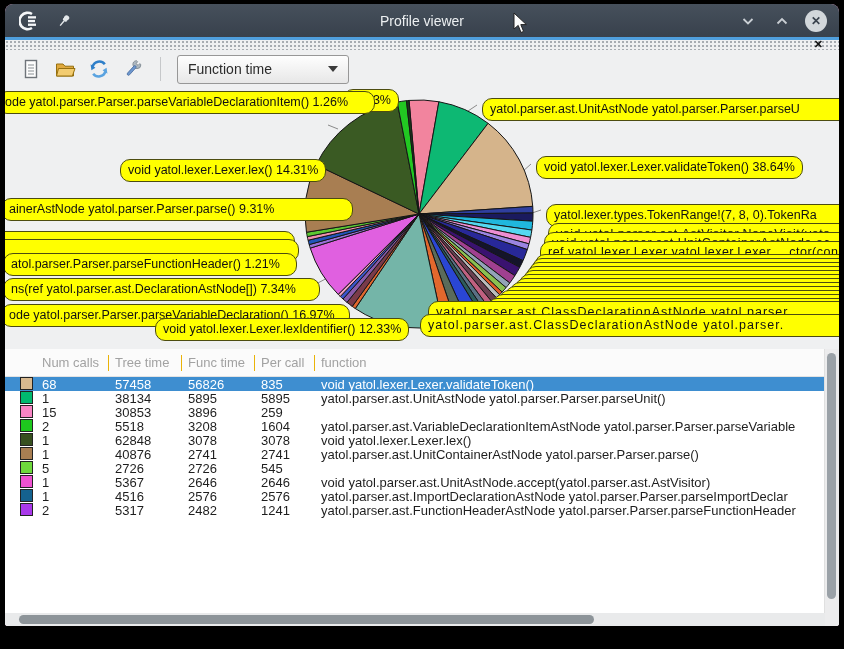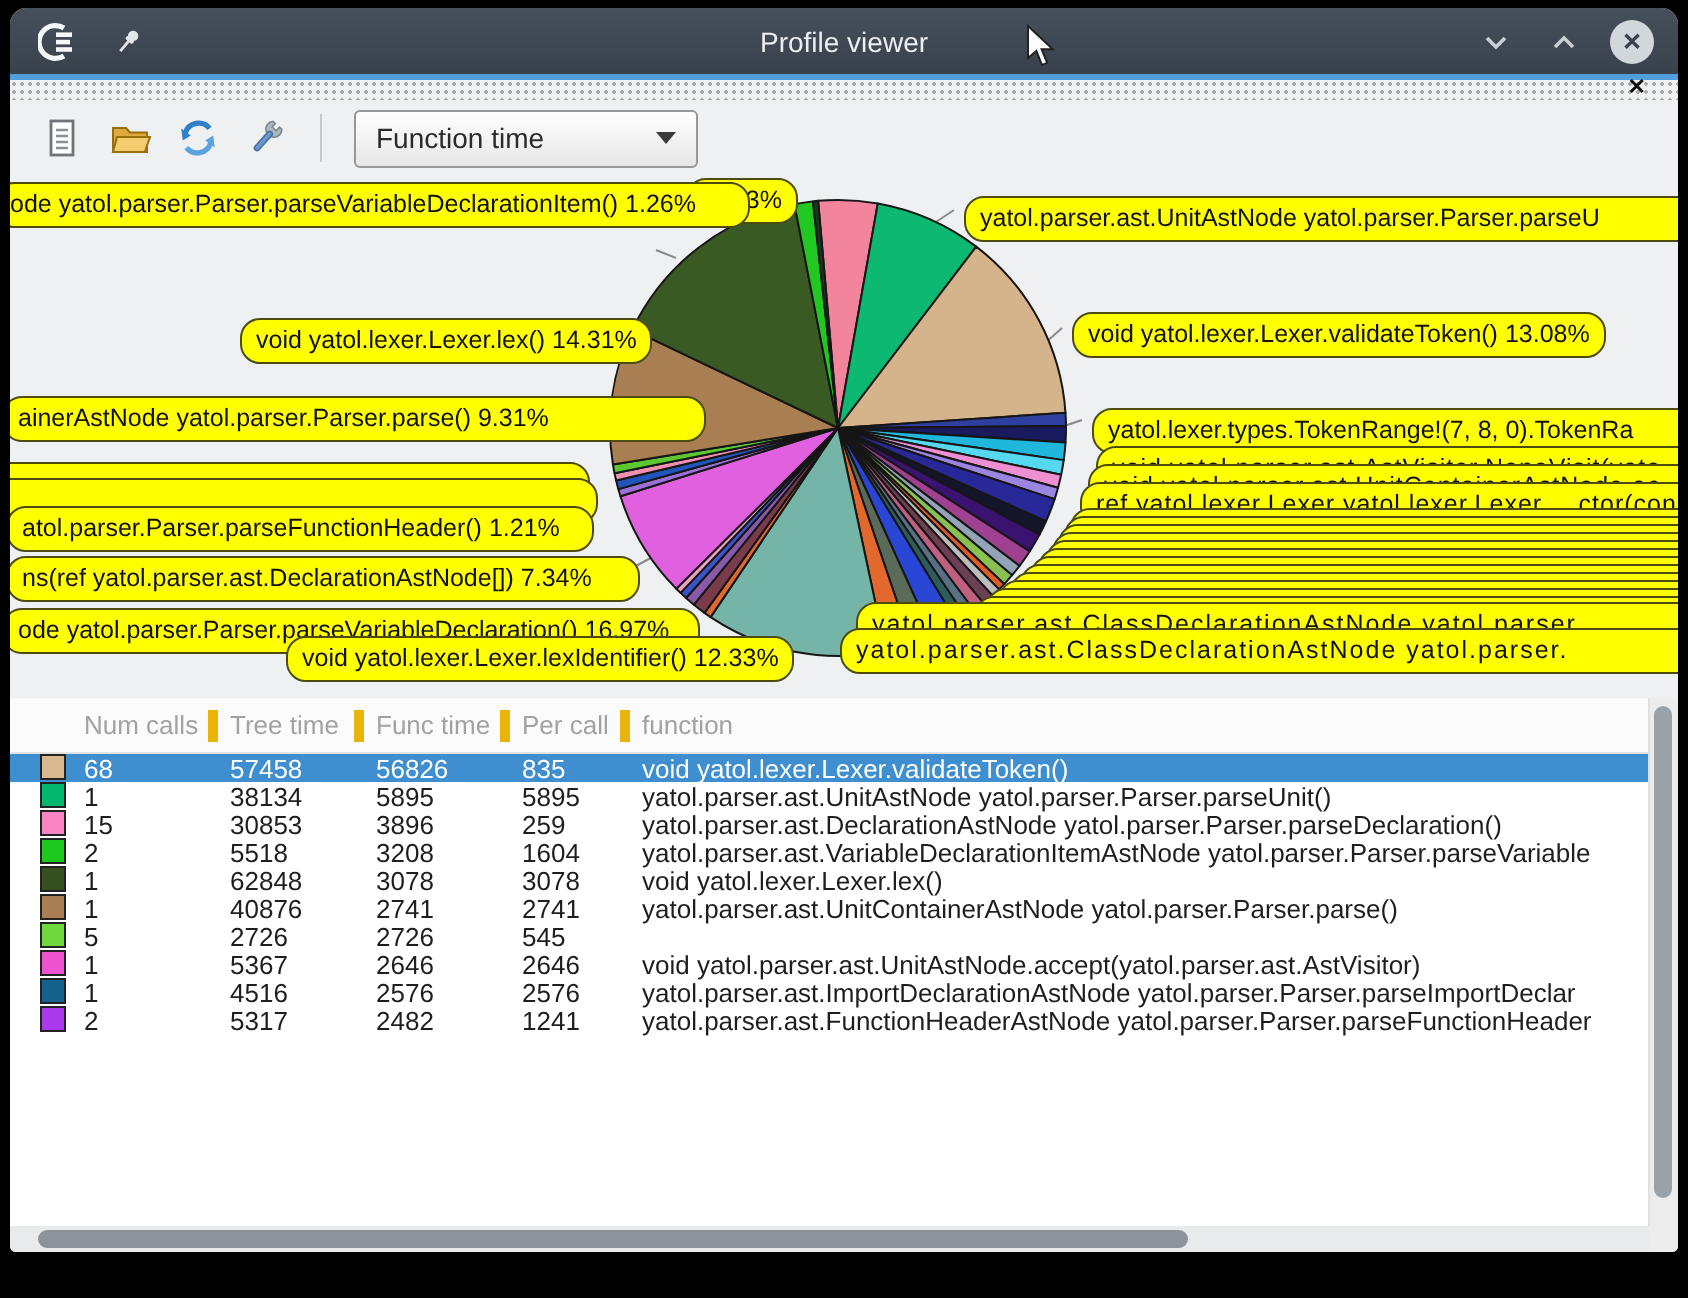--- a/index.html
+++ b/index.html
@@ -23,21 +23,21 @@
   .dropdown{width:150px;height:27px;background:linear-gradient(#fefefe,#e7e7e7);border:1px solid #979797;border-radius:3px;display:flex;align-items:center;justify-content:space-between;padding:0 10px;font-size:14px;color:#2b2b2b;}
   .caret{width:0;height:0;border-left:5px solid transparent;border-right:5px solid transparent;border-top:6px solid #3a3a3a;}
   
   .chart-area{position:relative;height:261px;background:#eff0f1;overflow:hidden;}
   .chart-area svg.pie-svg{position:absolute;left:0;top:0;}
   .pill{position:absolute;background:#ffff00;border:1.5px solid #4c4c10;border-radius:10px;padding:2px 7px;font-size:12.5px;line-height:16px;color:#111;white-space:nowrap;overflow:hidden;box-sizing:border-box;height:23px;}
   
   .table{position:relative;height:277px;background:#fff;overflow:hidden;}
   .thead{display:flex;align-items:center;height:28px;background:#fbfbfb;border-bottom:1px solid #e3e3e3;color:#a2a2a2;font-size:13px;padding-left:15px;box-sizing:border-box;}
   .thead .sw{width:22px;}
-  .hcell{box-sizing:border-box;padding-left:6px;border-right:5px solid #eab308;height:16px;line-height:16px;}
+  .hcell{box-sizing:border-box;padding-left:6px;border-right:1px solid #eab308;height:16px;line-height:16px;}
   .hc1{width:73px;margin-left:-6px;}
   .hc2,.hc3{width:73px;}
   .hc4{width:60px;}
   .hc5{flex:1;border-right:none;}
   .trow{display:flex;align-items:flex-start;height:14px;font-size:13px;color:#1e1e1e;padding-left:15px;box-sizing:border-box;background:#fff;}
   .trow.selected{background:#3e8ed0;color:#fff;}
   .swatch{width:13px;height:13px;border:1px solid #222;box-sizing:border-box;margin-right:9px;flex:none;}
   .tcell{box-sizing:border-box;white-space:nowrap;overflow:hidden;}
   .c1{width:73px;}
   .c2,.c3{width:73px;}
@@ -192,23 +192,23 @@
     <div id="callouts">
         <div class="pill" style="left: 338px; top: 1px; width: 56px; text-align: right;">03%</div>
         <div class="pill" style="left: -8px; top: 3px; width: 378px;">ode yatol.parser.Parser.parseVariableDeclarationItem() 1.26%</div>
         <div class="pill" style="left: 115px; top: 31px; margin-top: 40px;">void yatol.lexer.Lexer.lex() 14.31%</div>
         <div class="pill" style="left: -4px; top: 110px; width: 352px;">ainerAstNode yatol.parser.Parser.parse() 9.31%</div>
         <div class="pill" style="left: -40px; top: 143px; width: 330px;"></div>
         <div class="pill" style="left: -40px; top: 151px; width: 334px;"></div>
         <div class="pill" style="left: -2px; top: 165px; width: 294px;">atol.parser.Parser.parseFunctionHeader() 1.21%</div>
         <div class="pill" style="left: -2px; top: 190px; width: 317px;">ns(ref yatol.parser.ast.DeclarationAstNode[]) 7.34%</div>
         <div class="pill" style="left: -4px; top: 216px; width: 349px;">ode yatol.parser.Parser.parseVariableDeclaration() 16.97%</div>
-        <div class="pill" style="left: 138px; top: 230px;">void yatol.lexer.Lexer.lexIdentifier() 12.33%</div>
+        <div class="pill" style="left: 150px; top: 230px;">void yatol.lexer.Lexer.lexIdentifier() 12.33%</div>
         <div class="pill" style="left: 477px; top: 10px; width: 370px;">yatol.parser.ast.UnitAstNode yatol.parser.Parser.parseU</div>
-        <div class="pill" style="left: 531px; top: 68px;">void yatol.lexer.Lexer.validateToken() 13.08%</div>
+        <div class="pill" style="left: 531px; top: 68px;">void yatol.lexer.Lexer.validateToken() 38.64%</div>
         <div class="pill" style="left: 541px; top: 116px; width: 340px;">yatol.lexer.types.TokenRange!(7, 8, 0).TokenRa</div>
         <div class="pill" style="left: 543px; top: 135px; width: 340px; letter-spacing: 0.5px;">void yatol.parser.ast.AstVisitor.NoneVisit(yato</div>
         <div class="pill" style="left: 539px; top: 144px; width: 345px; letter-spacing: 0.5px;">void yatol.parser.ast.UnitContainerAstNode.ac</div>
         <div class="pill" style="left: 535px; top: 153px; width: 350px; letter-spacing: 0.5px;">ref yatol.lexer.Lexer yatol.lexer.Lexer.__ctor(con</div>
         <div class="pill" style="left: 530px; top: 166px; width: 314px;"></div>
         <div class="pill" style="left: 527px; top: 170px; width: 317px;"></div>
         <div class="pill" style="left: 524px; top: 174px; width: 320px;"></div>
         <div class="pill" style="left: 521px; top: 178px; width: 323px;"></div>
         <div class="pill" style="left: 518px; top: 182px; width: 326px;"></div>
         <div class="pill" style="left: 514px; top: 186px; width: 330px;"></div>
@@ -248,21 +248,20 @@
     <span class="tcell c3">5895</span>
     <span class="tcell c4">5895</span>
     <span class="tcell c5">yatol.parser.ast.UnitAstNode yatol.parser.Parser.parseUnit()</span>
   </div>
         <div class="trow">
     <span class="swatch" style="background: rgb(249, 133, 197);"></span>
     <span class="tcell c1">15</span>
     <span class="tcell c2">30853</span>
     <span class="tcell c3">3896</span>
     <span class="tcell c4">259</span>
-    <span class="tcell c5">yatol.parser.ast.DeclarationAstNode yatol.parser.Parser.parseDeclaration()</span>
   </div>
         <div class="trow">
     <span class="swatch" style="background: rgb(30, 200, 30);"></span>
     <span class="tcell c1">2</span>
     <span class="tcell c2">5518</span>
     <span class="tcell c3">3208</span>
     <span class="tcell c4">1604</span>
     <span class="tcell c5">yatol.parser.ast.VariableDeclarationItemAstNode yatol.parser.Parser.parseVariable</span>
   </div>
         <div class="trow">

